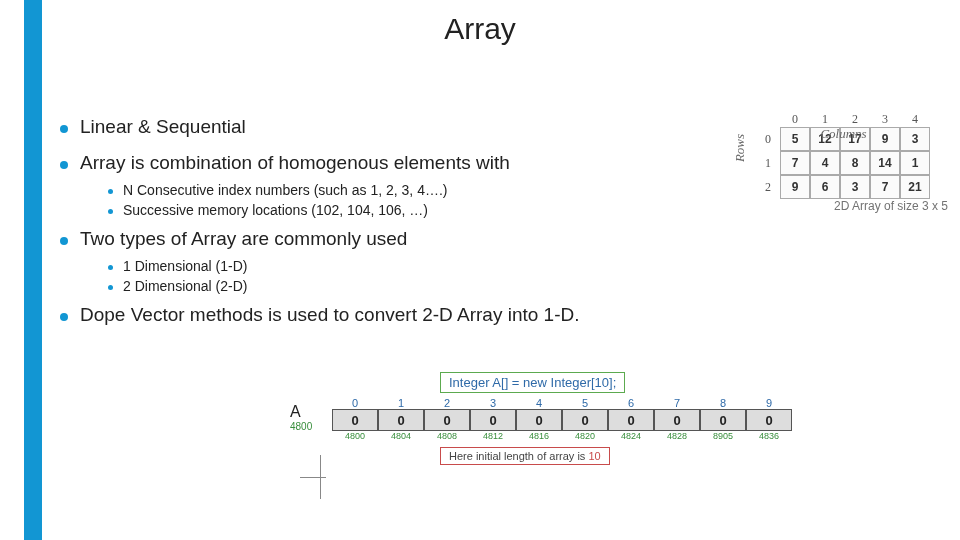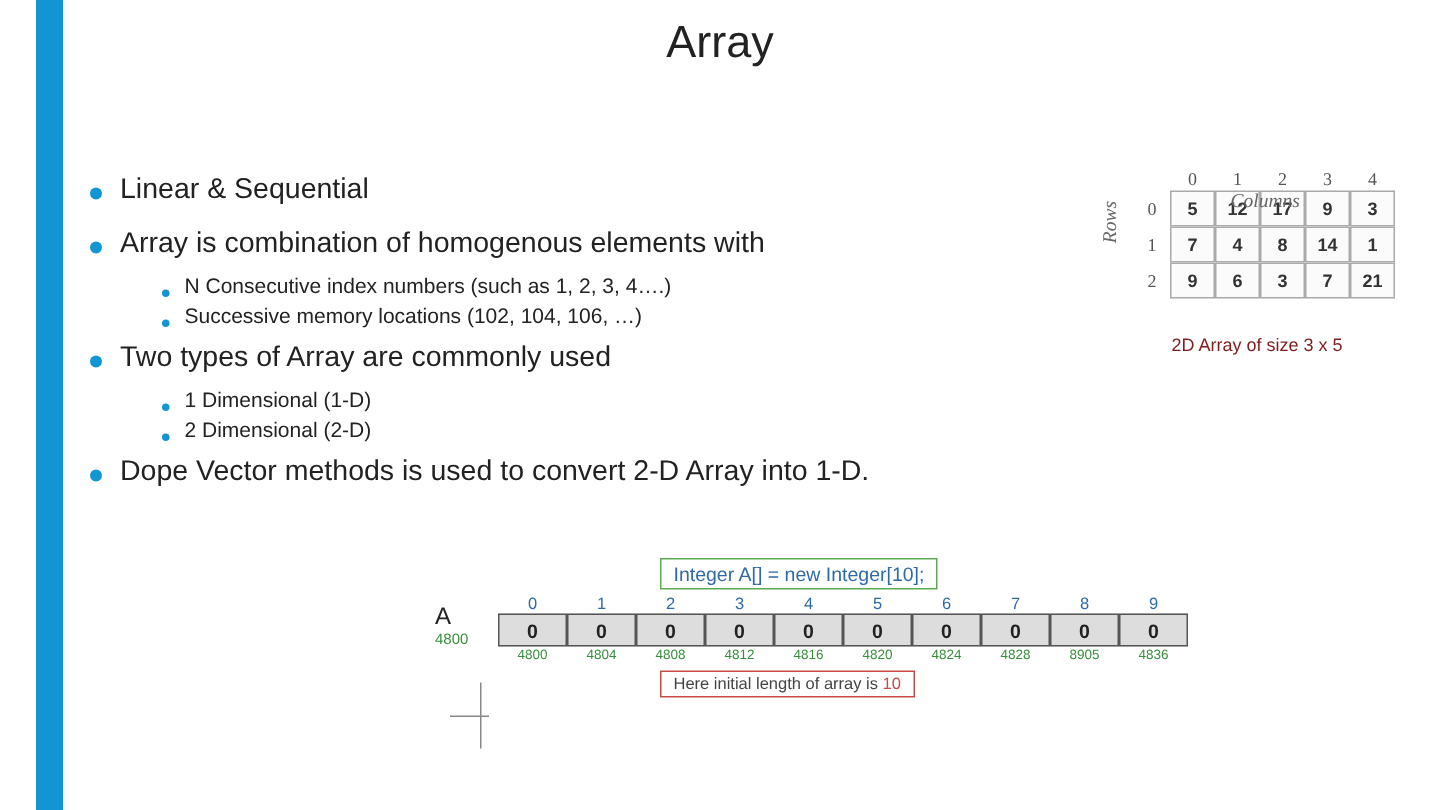--- a/index.html
+++ b/index.html
@@ -51,21 +51,21 @@
   .dot-s {
     width: 5px; height: 5px; border-radius: 50%;
     background: #1296d3;
     margin-top: 7px;
     margin-right: 10px;
     flex: 0 0 auto;
   }
   .txt-main { font-size: 19px; font-weight: 400; }
   .txt-sub  { font-size: 14px; }
   .sub-group { margin-left: 48px; margin-bottom: 10px; }
-  .bullet-sub { display: flex; align-items: flex-end; margin-bottom: 4px; }
+  .bullet-sub { display: flex; align-items: flex-start; margin-bottom: 4px; }
   .gap { height: 6px; }
 
   
   .fig2d {
     position: absolute;
     right: 12px;
     top: 88px;
     width: 220px;
     font-family: "Times New Roman", serif;
     color: #555;
@@ -83,21 +83,21 @@
   .fig2d-headrow { display: flex; gap: 0; margin-left: 24px; }
   .fig2d-headrow span { width: 30px; text-align: center; font-size: 12px; color: #555; }
   .fig2d-row { display: flex; align-items: center; }
   .fig2d-row .ridx { width: 24px; text-align: center; font-size: 12px; color: #555; }
   .fig2d-row .cell {
     width: 30px; height: 24px; border: 1px solid #aaa;
     display: flex; align-items: center; justify-content: center;
     font-weight: 700; font-size: 12px; color: #333; background: #fbfbfb;
     font-family: "Segoe UI", Arial, sans-serif;
   }
-  .fig2d-cap { text-align: center; font-size: 12px; color: #7f1d1d; margin-top: 24px;
+  .fig2d-cap { text-align: right; font-size: 12px; color: #737373; margin-top: 0;
     font-family: "Segoe UI", Arial, sans-serif; }
 
   
   .fig1d {
     position: absolute;
     left: 290px;
     top: 372px;
     width: 528px;
     font-family: Arial, sans-serif;
   }

